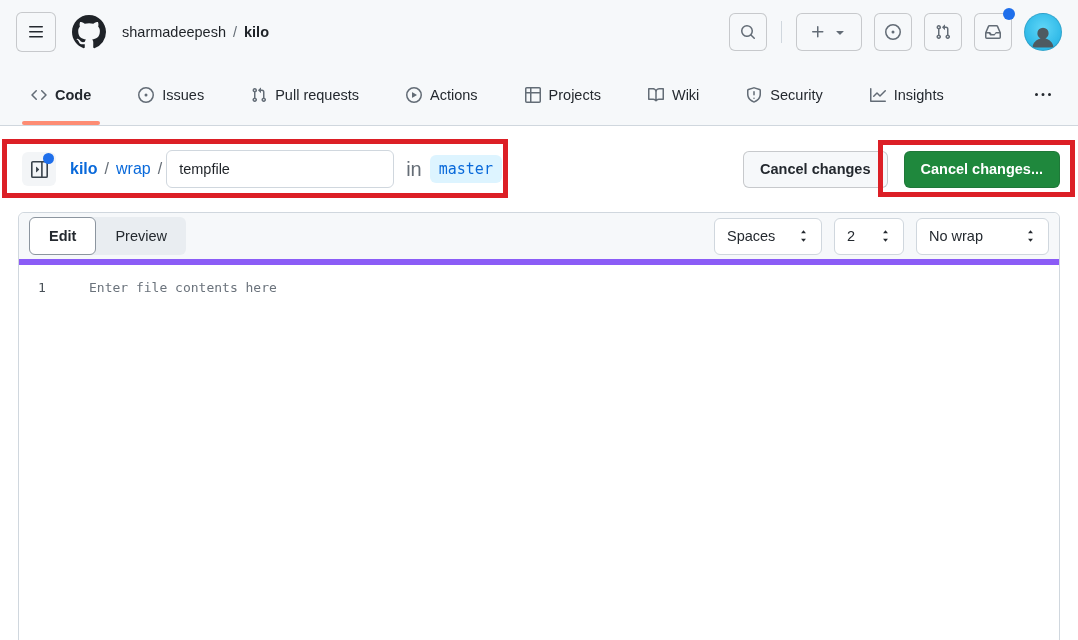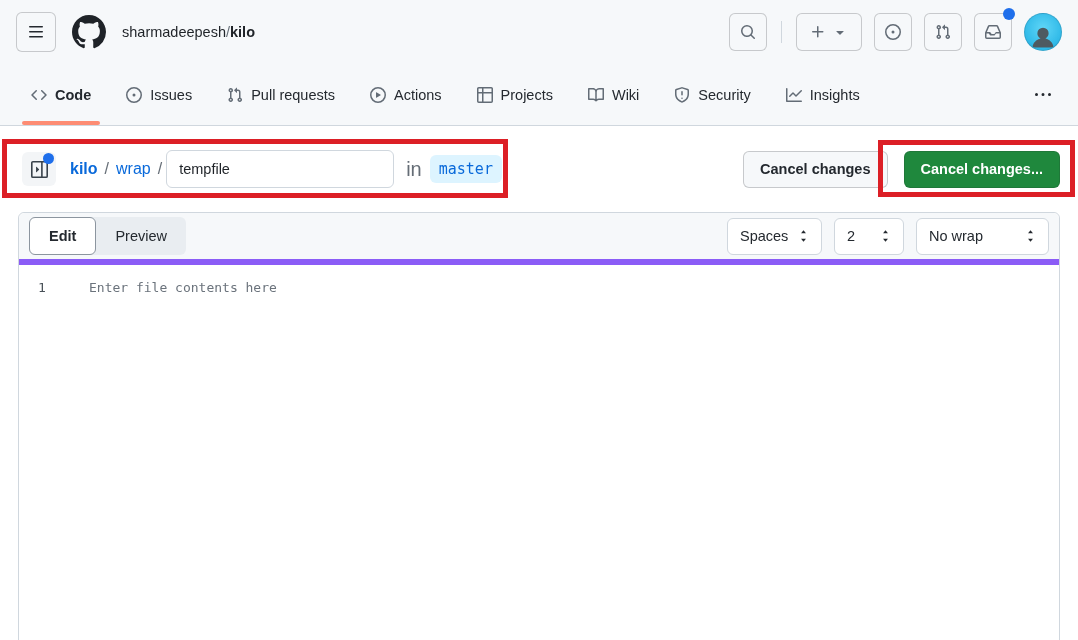--- a/index.html
+++ b/index.html
@@ -30,21 +30,21 @@
   .icon-btn {
     display: flex; align-items: center; justify-content: center;
     background: #f6f8fa;
     border: 1px solid rgba(31,35,40,0.22);
     border-radius: 6px;
     width: 38px; height: 38px;
     cursor: pointer;
   }
   .hamburger-btn { margin-right: 16px; width: 40px; height: 40px; }
   .gh-logo { margin-right: 16px; }
-  .crumb { font-size: 14.5px; display: flex; align-items: center; }
+  .crumb { font-size: 14.5px; display: flex; align-items: center; gap: 7px; }
   .crumb .owner { color: #1f2328; }
   .crumb .sep { color: #656d76; }
   .crumb .repo { font-weight: 700; color: #1f2328; }
   .hdr-right { margin-left: auto; display: flex; align-items: center; gap: 12px; }
   .hdr-divider { width: 1px; height: 22px; background: #d0d7de; margin: 0 2px; }
   .plus-btn { width: 66px; gap: 6px; }
   .inbox-wrap { position: relative; }
   .notif-dot {
     position: absolute; top: -5px; right: -3px;
     width: 12px; height: 12px; border-radius: 50%;
@@ -57,20 +57,21 @@
     border: 1px solid rgba(31,35,40,0.15);
   }
   .avatar svg { position: absolute; bottom: -3px; left: 50%; transform: translateX(-50%); }
 
   
   .hdr-row2 {
     height: 61px;
     display: flex;
     align-items: center;
     padding: 0 18px 0 22px;
+    gap: 12px;
   }
   .tab {
     position: relative;
     display: flex; align-items: center; gap: 8px;
     padding: 0 9px;
     height: 100%;
     margin-right: 17px;
     color: #24292f;
     text-decoration: none;
     cursor: pointer;
@@ -178,21 +179,21 @@
   .editor-controls { display: flex; align-items: center; gap: 12px; }
   .select-btn {
     height: 37px;
     display: flex; align-items: center; justify-content: space-between;
     background: #fff; border: 1px solid #d0d7de; border-radius: 6px;
     padding: 0 12px;
     font-size: 14.5px; color: #24292f;
     cursor: pointer;
     font-family: "Liberation Sans", sans-serif;
   }
-  .sel-spaces { width: 95px; }
+  .sel-spaces { width: 108px; }
   .sel-size { width: 70px; }
   .sel-wrap { width: 133px; gap: 32px; }
   .editor-body {
     display: flex;
     padding-top: 13px;
     font-family: "DejaVu Sans Mono", "Liberation Mono", monospace;
     font-size: 13px; line-height: 20px;
   }
   .gutter { width: 46px; text-align: center; color: #485058; }
   .code-line { padding-left: 24px; color: #6b737c; }

